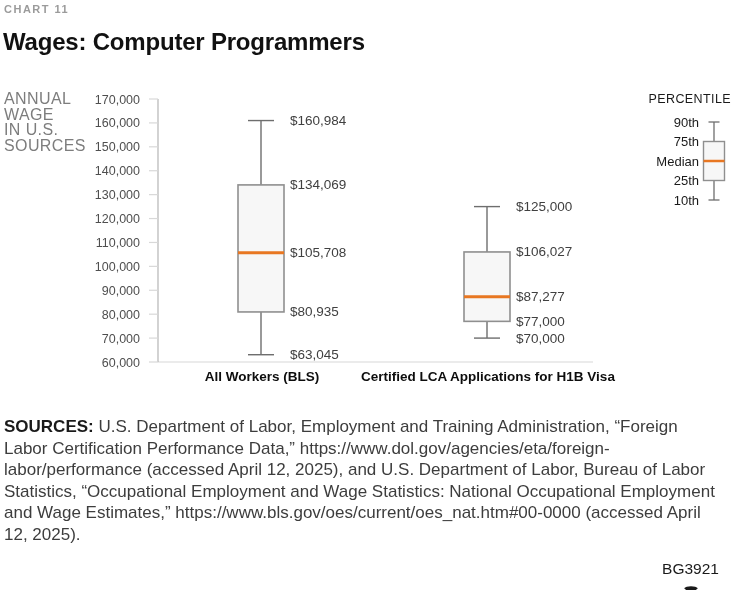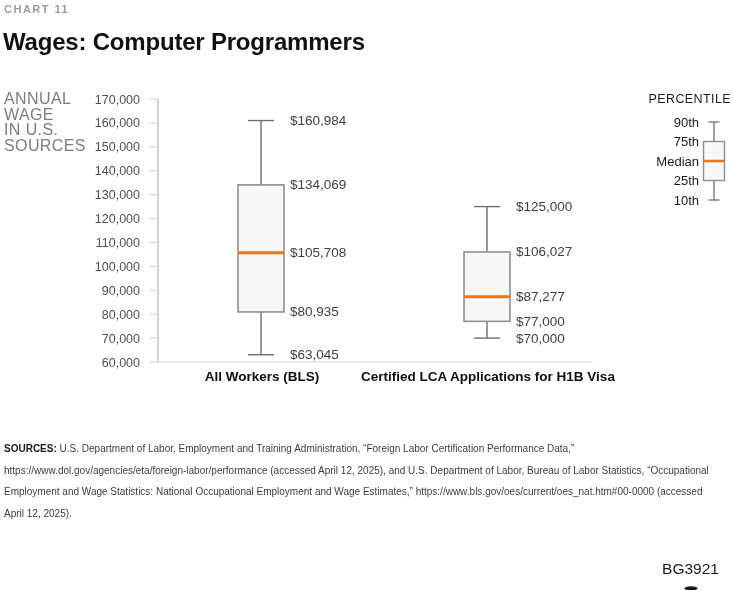--- a/index.html
+++ b/index.html
@@ -22,22 +22,22 @@
   }
   .y-axis-label{
     position:absolute;left:4px;top:91px;
     font-size:16px;line-height:15.5px;color:#7d7d7d;
     letter-spacing:0.4px;
   }
   .chart-svg{
     position:absolute;left:0;top:85px;
   }
   .sources{
-    position:absolute;left:4px;top:438px;width:714px;margin:0;
-    font-size:10px;line-height:21.5px;color:#3d3d3d;
+    position:absolute;left:4px;top:416px;width:714px;margin:0;
+    font-size:17px;line-height:21.5px;color:#3d3d3d;
   }
   .sources b{color:#1a1a1a;font-weight:700;}
   .brand{
     position:absolute;right:6px;top:560px;
     display:flex;align-items:center;gap:6px;
     font-size:15.5px;color:#1a1a1a;flex-direction:column;
   }
   .bell{display:inline-block;width:16px;height:14px;}
 </style>
 </head>

